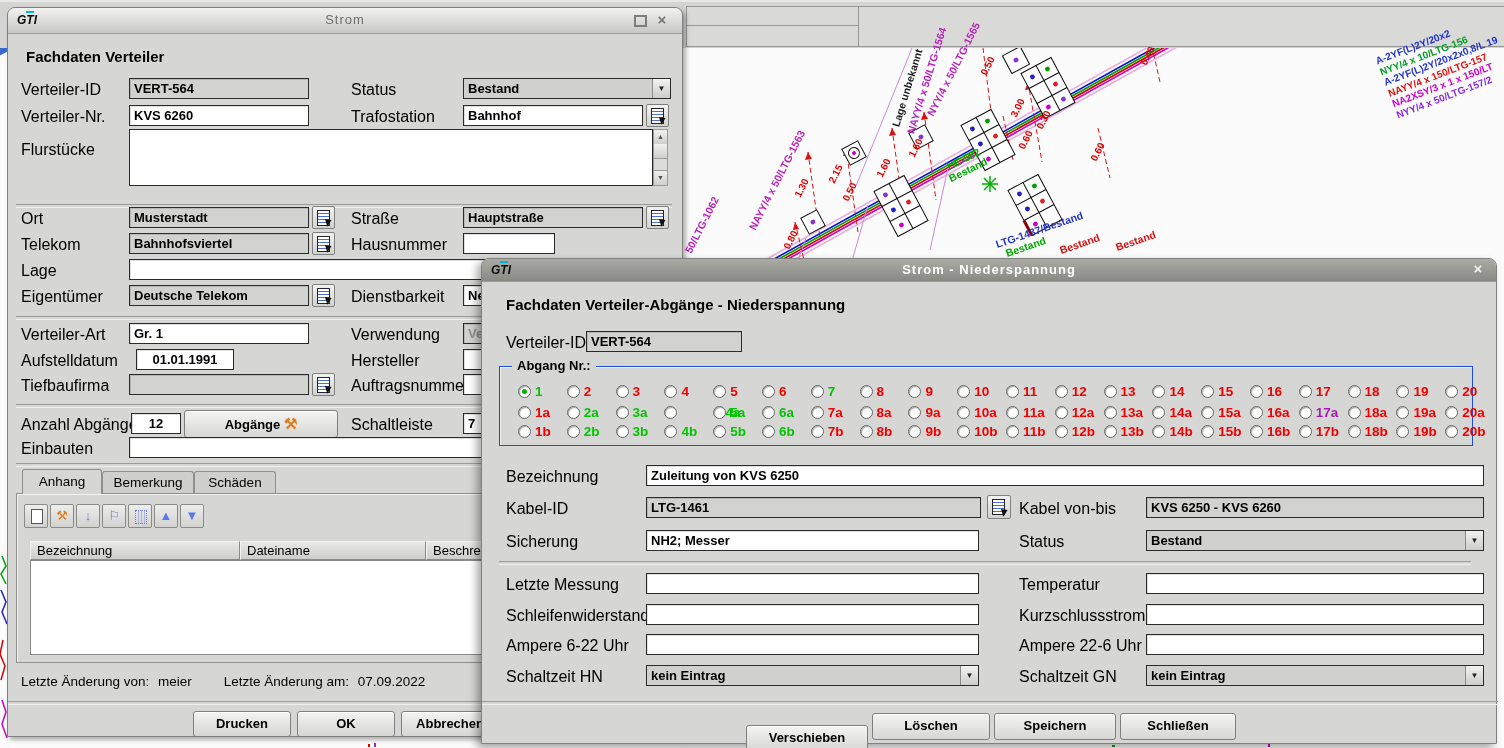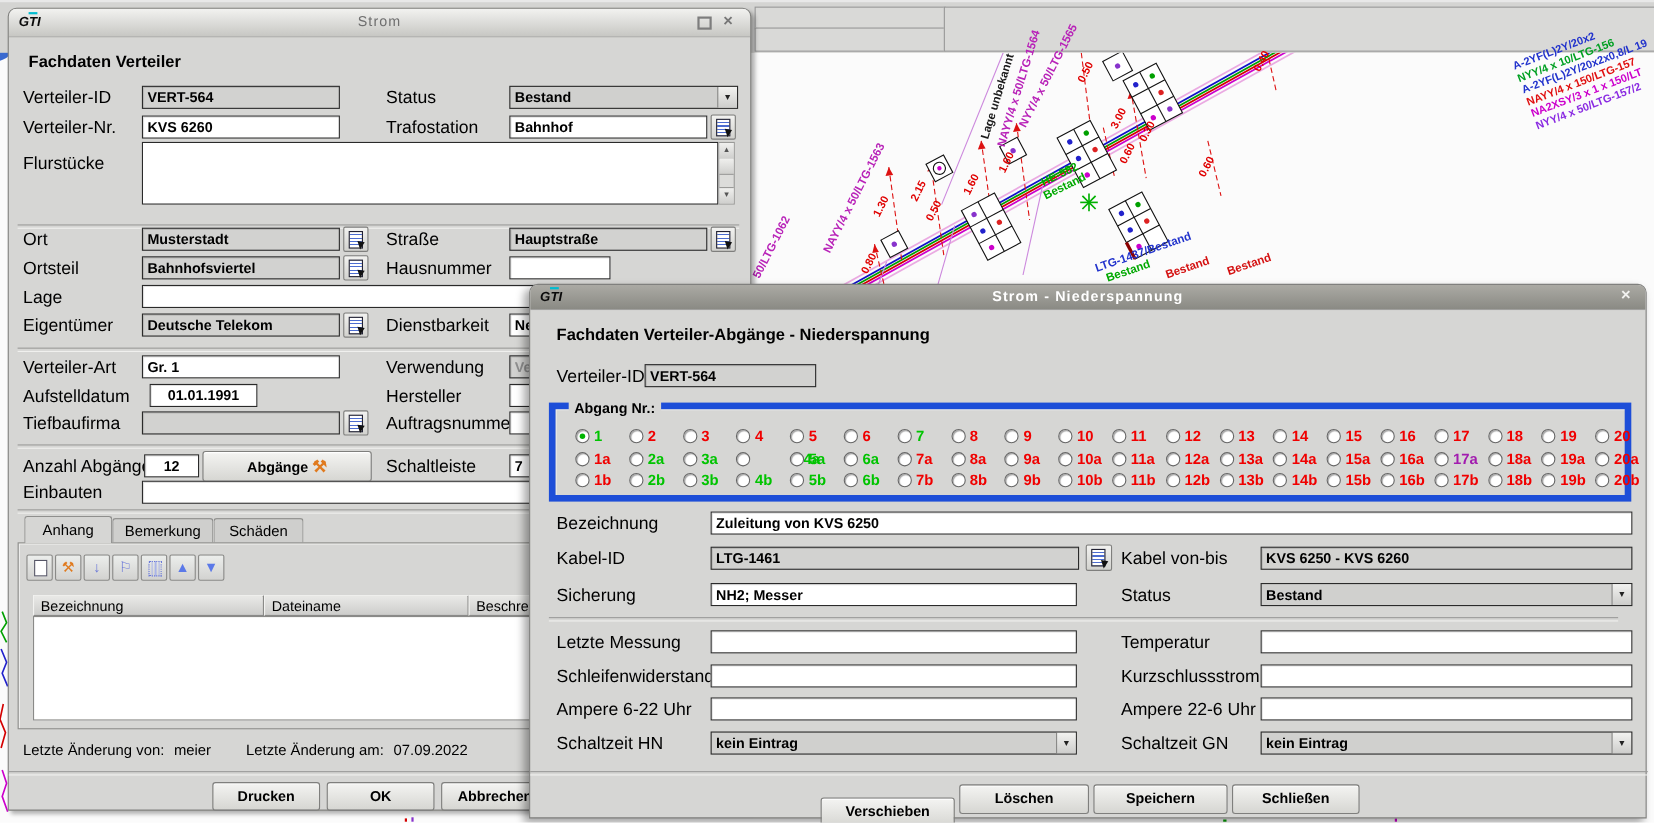--- a/index.html
+++ b/index.html
@@ -59,21 +59,21 @@
   .tool{position:absolute;width:24px;height:24px;background:linear-gradient(#eceeec,#d2d2d0);border:1px solid #8a8a88;
         border-radius:2px;box-sizing:border-box;text-align:center;}
   .tool .g{font-size:13px;line-height:21px;}
   .pageicon{position:absolute;left:6px;top:4px;width:10px;height:13px;background:#fff;border:1px solid #556;}
   .trashicon{position:absolute;left:6px;top:5px;width:10px;height:12px;border:1px dotted #6b79d8;
         background:repeating-linear-gradient(90deg,rgba(170,180,232,0) 0 2px,#aab4e8 2px 3px);}
   .th{position:absolute;height:19px;background:linear-gradient(#e9e9e7,#cdcdcb);border:1px solid;border-color:#f2f2f0 #8a8a88 #8a8a88 #f2f2f0;
       box-sizing:border-box;font-size:13px;padding:1px 0 0 6px;overflow:hidden;white-space:nowrap;}
   .tbody{position:absolute;background:#fff;border:1px solid #8a8a88;}
   .ftr{position:absolute;font-size:13.5px;white-space:nowrap;}
-  .groupbox{position:absolute;border:6px solid #1d4ed8;box-shadow:inset 1px 1px 0 #f0f0ee;}
+  .groupbox{position:absolute;border:1px solid #1d4ed8;box-shadow:inset 1px 1px 0 #f0f0ee;}
   .legend{position:absolute;top:-9px;left:12px;background:#d6d6d4;padding:0 5px;font-weight:bold;font-size:13px;}
   .radio-item{position:absolute;height:14px;white-space:nowrap;}
   .radio{display:inline-block;vertical-align:middle;width:11px;height:11px;border-radius:50%;background:#fff;
          border:1px solid #666;box-shadow:inset 1px 1px 1px rgba(0,0,0,.35);position:relative;}
   .radio.checked::after{content:"";position:absolute;left:3px;top:3px;width:5px;height:5px;border-radius:50%;background:#00b400;}
   .rlabel{display:inline-block;vertical-align:middle;margin-left:4px;font-weight:bold;font-size:13.5px;}
 </style>
 </head>
 <body>
 
@@ -289,21 +289,21 @@
         <span class="pic"></span>
         <span class="cur"></span>
       </div>
     <div class="lbl" style="left:343px;top:202px;">Straße</div>
     <input class="inp ro" readonly="" style="left: 455px; top: 199px; width: 180px;" value="Hauptstraße">
     <div class="picker" style="left:638px;top:198px;">
         <span class="pic"></span>
         <span class="cur"></span>
       </div>
 
-    <div class="lbl" style="left:13px;top:228px;">Ortsteil</div>
+    <div class="lbl" style="left:13px;top:228px;">Telekom</div>
     <input class="inp ro" readonly="" style="left: 121px; top: 225px; width: 180px;" value="Bahnhofsviertel">
     <div class="picker" style="left:304px;top:224px;">
         <span class="pic"></span>
         <span class="cur"></span>
       </div>
     <div class="lbl" style="left:343px;top:228px;">Hausnummer</div>
     <input class="inp" style="left: 455px; top: 225px; width: 92px;" value="">
 
     <div class="lbl" style="left:13px;top:254px;">Lage</div>
     <input class="inp" style="left: 121px; top: 251px; width: 524px;" value="">

